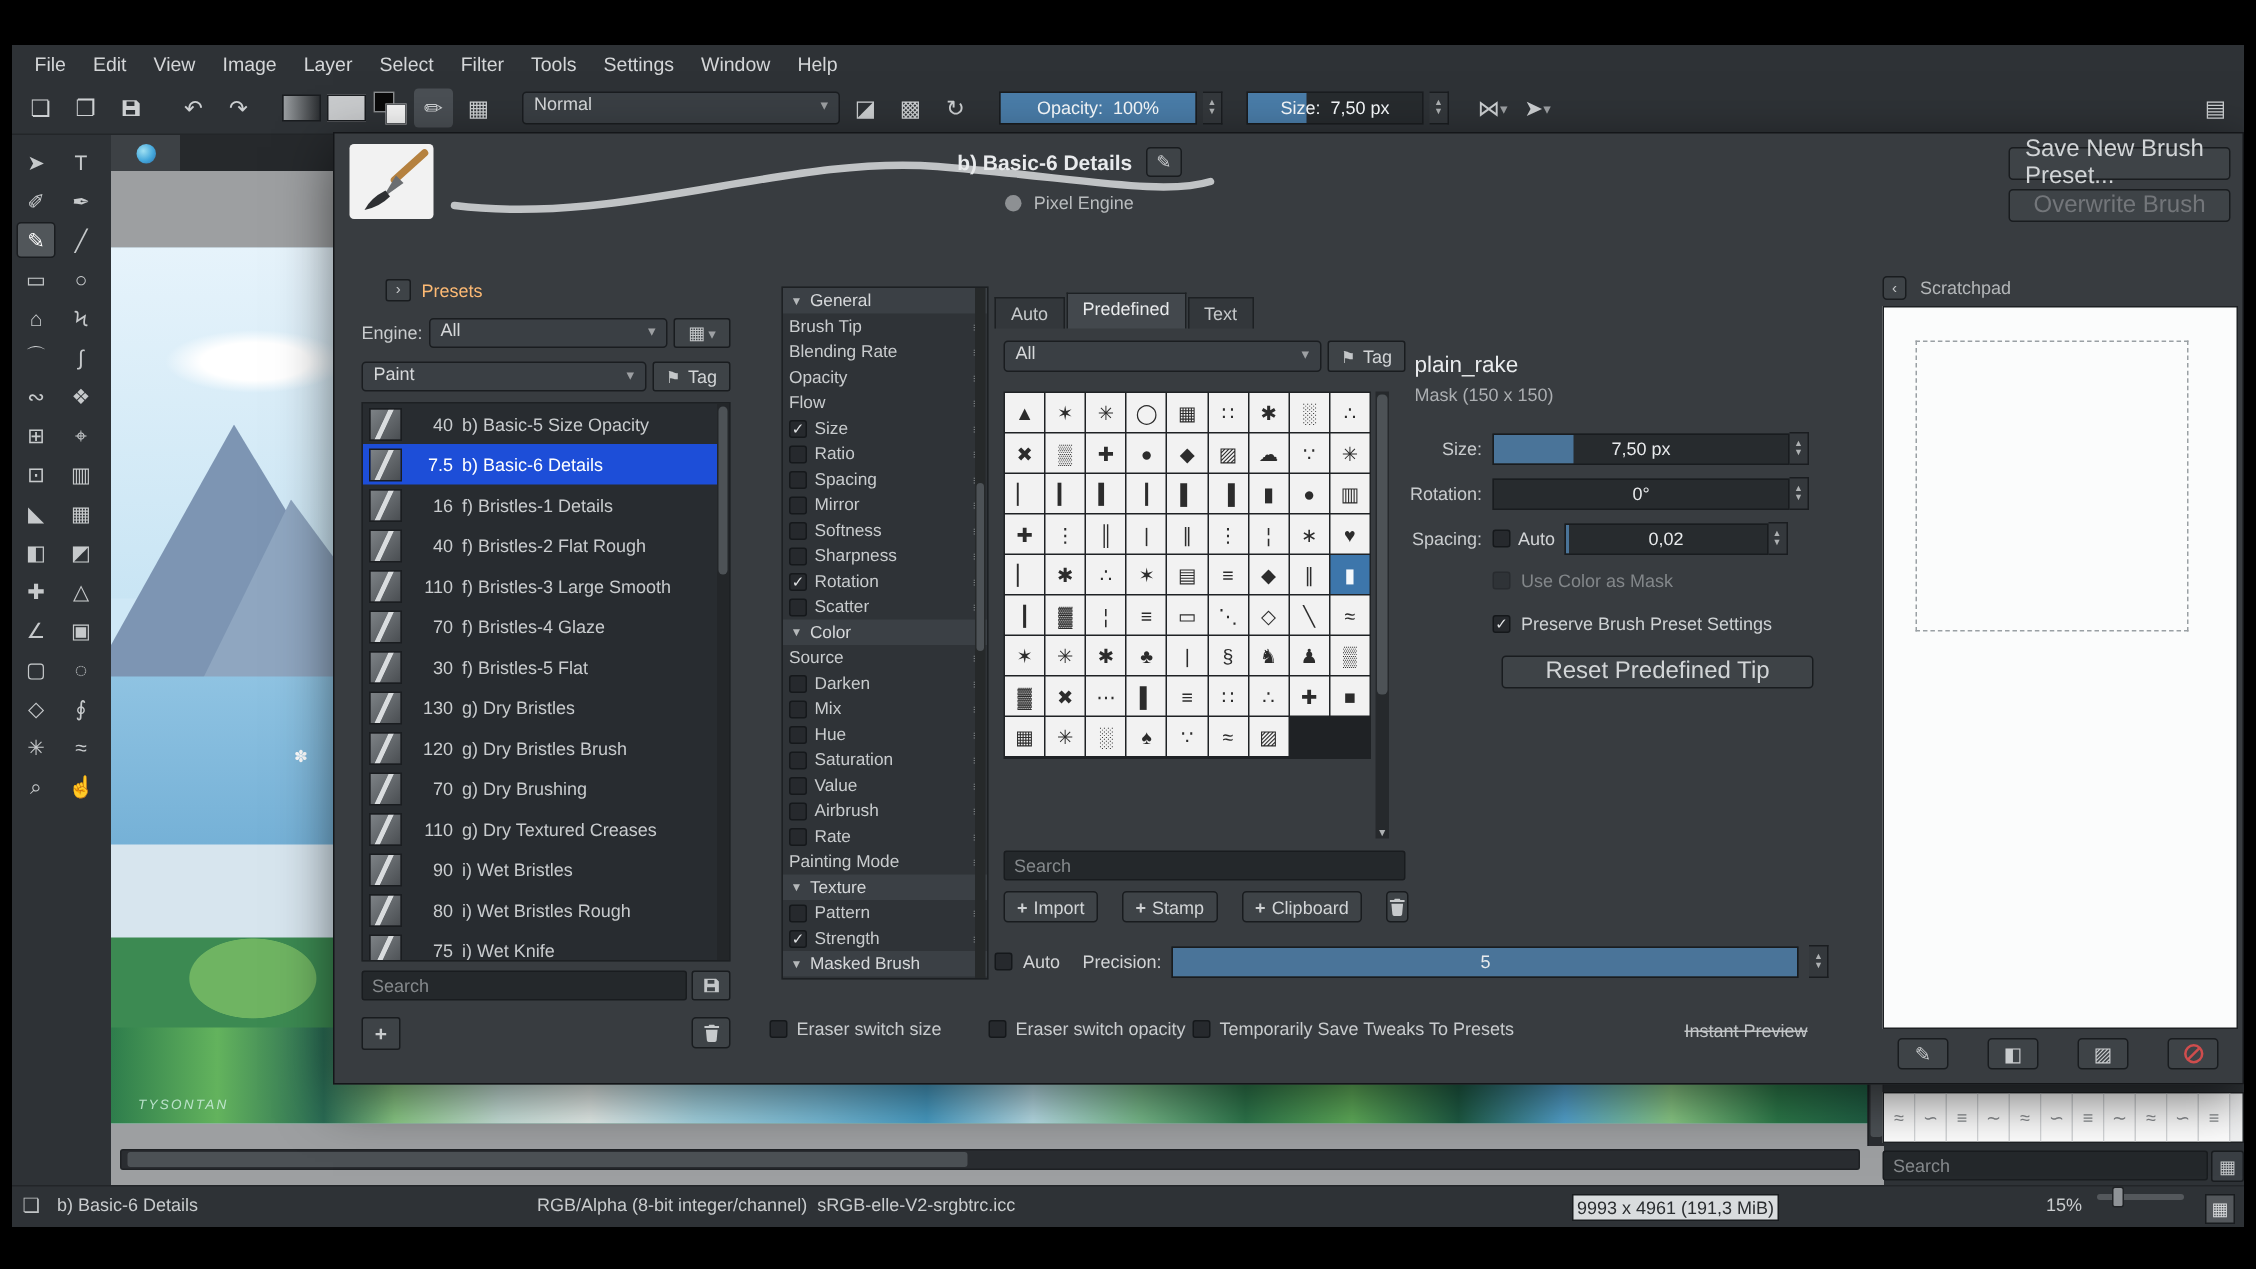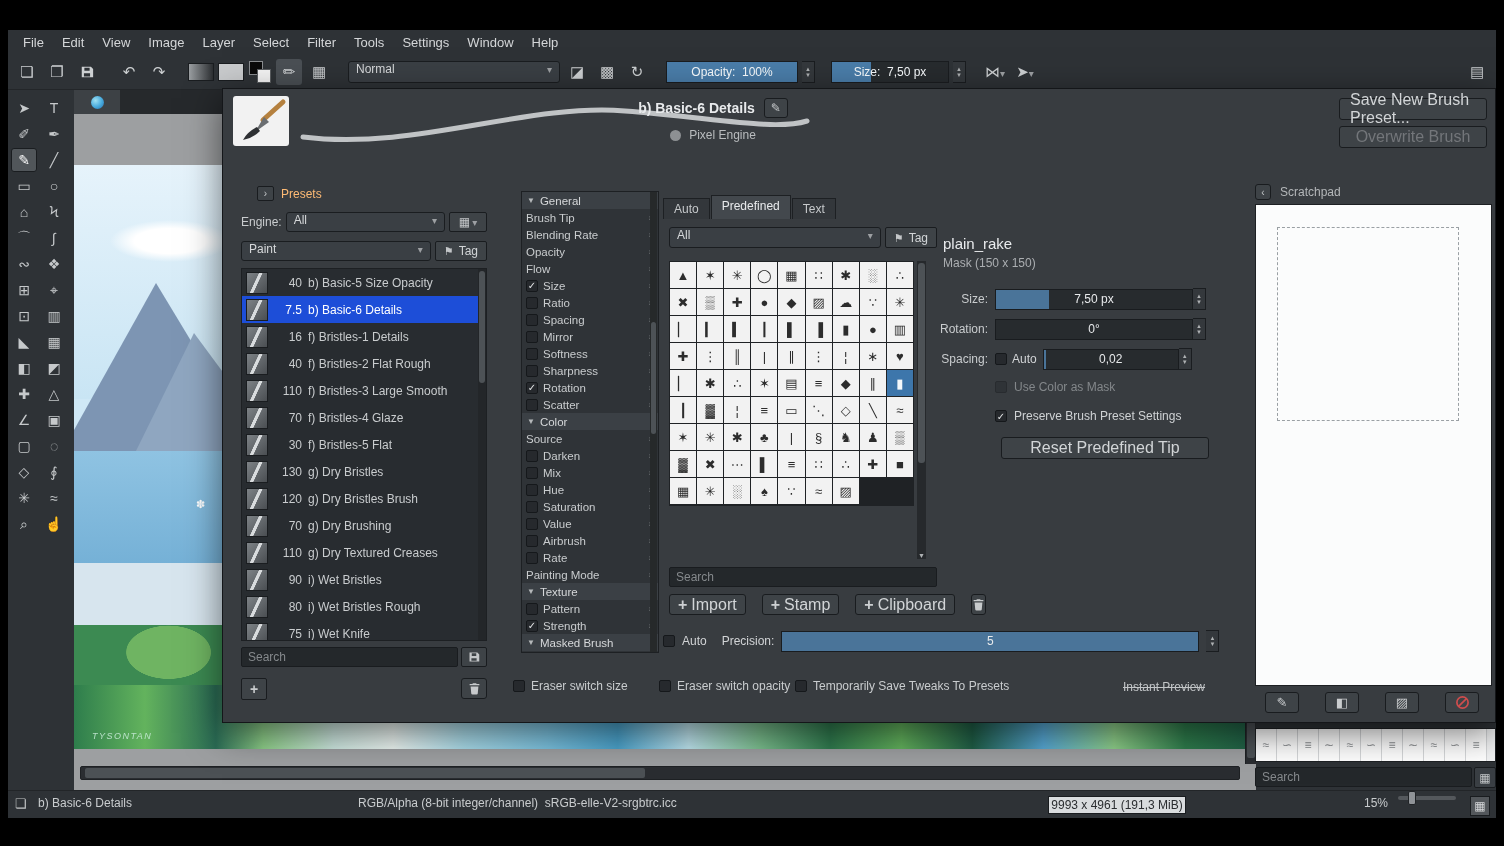--- a/index.html
+++ b/index.html
@@ -117,21 +117,21 @@
   #filter-row{position:absolute;left:446px;top:138px;width:268px;display:flex;gap:4px}
   #tip-grid{position:absolute;left:446px;top:172px;width:245px;height:245px;background:#1f2225;display:grid;grid-template-columns:repeat(9,1fr);grid-auto-rows:26px;gap:1px;padding:1px}
   .tip-cell{background:#f2f2f2;color:#2c2c2c;display:flex;align-items:center;justify-content:center;font-size:13px;overflow:hidden}
   .tip-cell.sel{background:#3d76ab;color:#f4f8fb}
   #grid-scroll{position:absolute;left:694px;top:172px;width:9px;height:298px;background:#26292c}
   #grid-scroll .thumb{position:absolute;left:1px;right:1px;top:2px;height:200px;background:#4d5256;border-radius:3px}
   #grid-scroll .sb-down{position:absolute;left:0;bottom:0;width:100%;text-align:center;font-size:7px;color:#aeb1b3}
   #grid-scroll .sb-down::before{content:"▼"}
   #tip-search{position:absolute;left:446px;top:478px;width:268px;display:flex}
   #tip-actions{position:absolute;left:446px;top:505px;width:262px;display:flex;gap:16px;align-items:center}
-  .btn-sm{height:21px;display:flex;align-items:center;gap:4px;padding:0 8px;background:#3e4347;border:1px solid #191c1f;border-radius:3px;font-size:16px;color:#d2d5d7}
+  .btn-sm{height:21px;display:flex;align-items:center;gap:4px;padding:0 8px;background:#3e4347;border:1px solid #191c1f;border-radius:3px;font-size:12px;color:#d2d5d7}
   .i-plus::before{content:"+";font-weight:bold;color:#cdd0d2}
   .trash-btn{width:26px;height:21px;background:#3e4347;border:1px solid #191c1f;border-radius:3px;color:#c7cacc;display:flex;align-items:center;justify-content:center}
   #tip-name{position:absolute;left:720px;top:146px;font-size:15px;color:#e9ebed}
   #tip-mask{position:absolute;left:720px;top:167px;color:#abaeb1}
   .prow{position:absolute;display:flex;align-items:center}
   .prow .plabel{width:132px;text-align:right;padding-right:7px;color:#c9ccce}
   .slider{height:21px;background:#272b2e;border:1px solid #191c1f;position:relative;display:flex;align-items:center;justify-content:center;color:#e8eaec;overflow:hidden}
   .slider .fill{position:absolute;left:0;top:0;bottom:0;background:#4a7499}
   .slider span{position:relative;z-index:1}
   #row-mask{left:772px;top:291px;gap:7px;color:#83878a}

